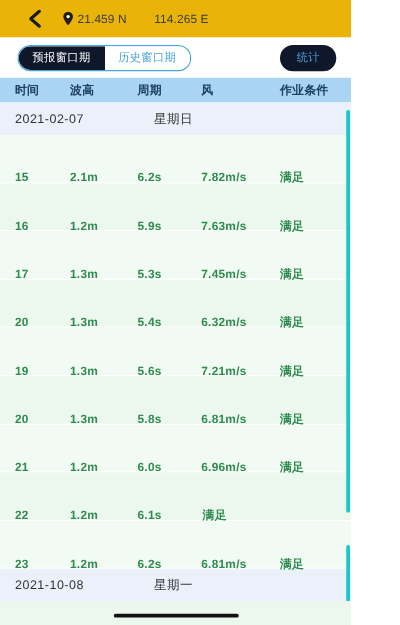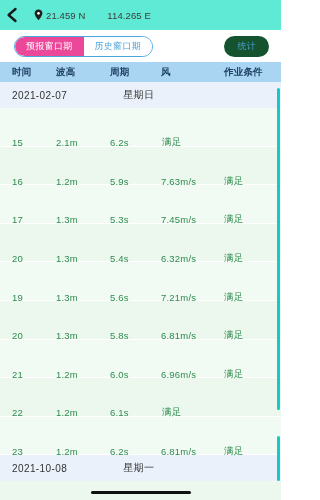--- a/index.html
+++ b/index.html
@@ -23,22 +23,22 @@
     flex-direction: column;
     background: #ffffff;
   }
 
   
   .navbar {
     height: 30px;
     flex: 0 0 30px;
     display: flex;
     align-items: center;
-    background: #5eead4;
-    padding: 0 0;
+    background: #eab308;
+    padding: 0 16px;
     box-sizing: border-box;
   }
   .back-btn {
     width: 22px;
     height: 22px;
     display: flex;
     align-items: center;
     justify-content: center;
     cursor: pointer;
     flex: 0 0 auto;
@@ -88,32 +88,32 @@
     display: flex;
     align-items: center;
     justify-content: center;
     padding: 0 11px;
     cursor: pointer;
     white-space: nowrap;
     letter-spacing: 0.3px;
     box-sizing: border-box;
   }
   .seg.active {
-    background: #ec4899;
+    background: #0f172a;
     color: #ffffff;
     border-radius: 10px 0 0 10px;
   }
   .seg.inactive {
     background: #ffffff;
     color: #4aa3dc;
   }
   .stat-btn {
     font-size: 9px;
     color: #4a9ed6;
-    background: #14532d;
+    background: #0f172a;
     border-radius: 11px;
     padding: 4px 13px;
     cursor: pointer;
     letter-spacing: 0.3px;
     white-space: nowrap;
   }
 
   
   .table {
     flex: 1 1 auto;
@@ -174,21 +174,21 @@
     align-items: center;
     height: 38.6px;
     background: #f2fbf3;
     border-bottom: 1px solid #ffffff;
     box-sizing: border-box;
   }
   .data-row.alt { background: #ecf8ee; }
   .data-row .cell {
     font-size: 9.5px;
     color: #2e8b4f;
-    font-weight: normal;
+    font-weight: bold;
     letter-spacing: 0.2px;
     margin-top: 32px;
   }
 
   
   .scrollbar-track {
     position: absolute;
     right: 0;
     top: 0;
     bottom: 0;
@@ -261,20 +261,21 @@
 
     <div class="tbody" id="tbody">
         <div class="group-row">
           <span class="group-date">2021-02-07</span>
           <span class="group-day">星期日</span>
         </div>
         <div class="data-row">
           <div class="cell c-time">15</div>
           <div class="cell c-wave">2.1m</div>
           <div class="cell c-period">6.2s</div>
+          <div class="cell c-wind">7.82m/s</div>
           <div class="cell c-cond">满足</div>
         </div>
         <div class="data-row alt">
           <div class="cell c-time">16</div>
           <div class="cell c-wave">1.2m</div>
           <div class="cell c-period">5.9s</div>
           <div class="cell c-wind">7.63m/s</div>
           <div class="cell c-cond">满足</div>
         </div>
         <div class="data-row">

